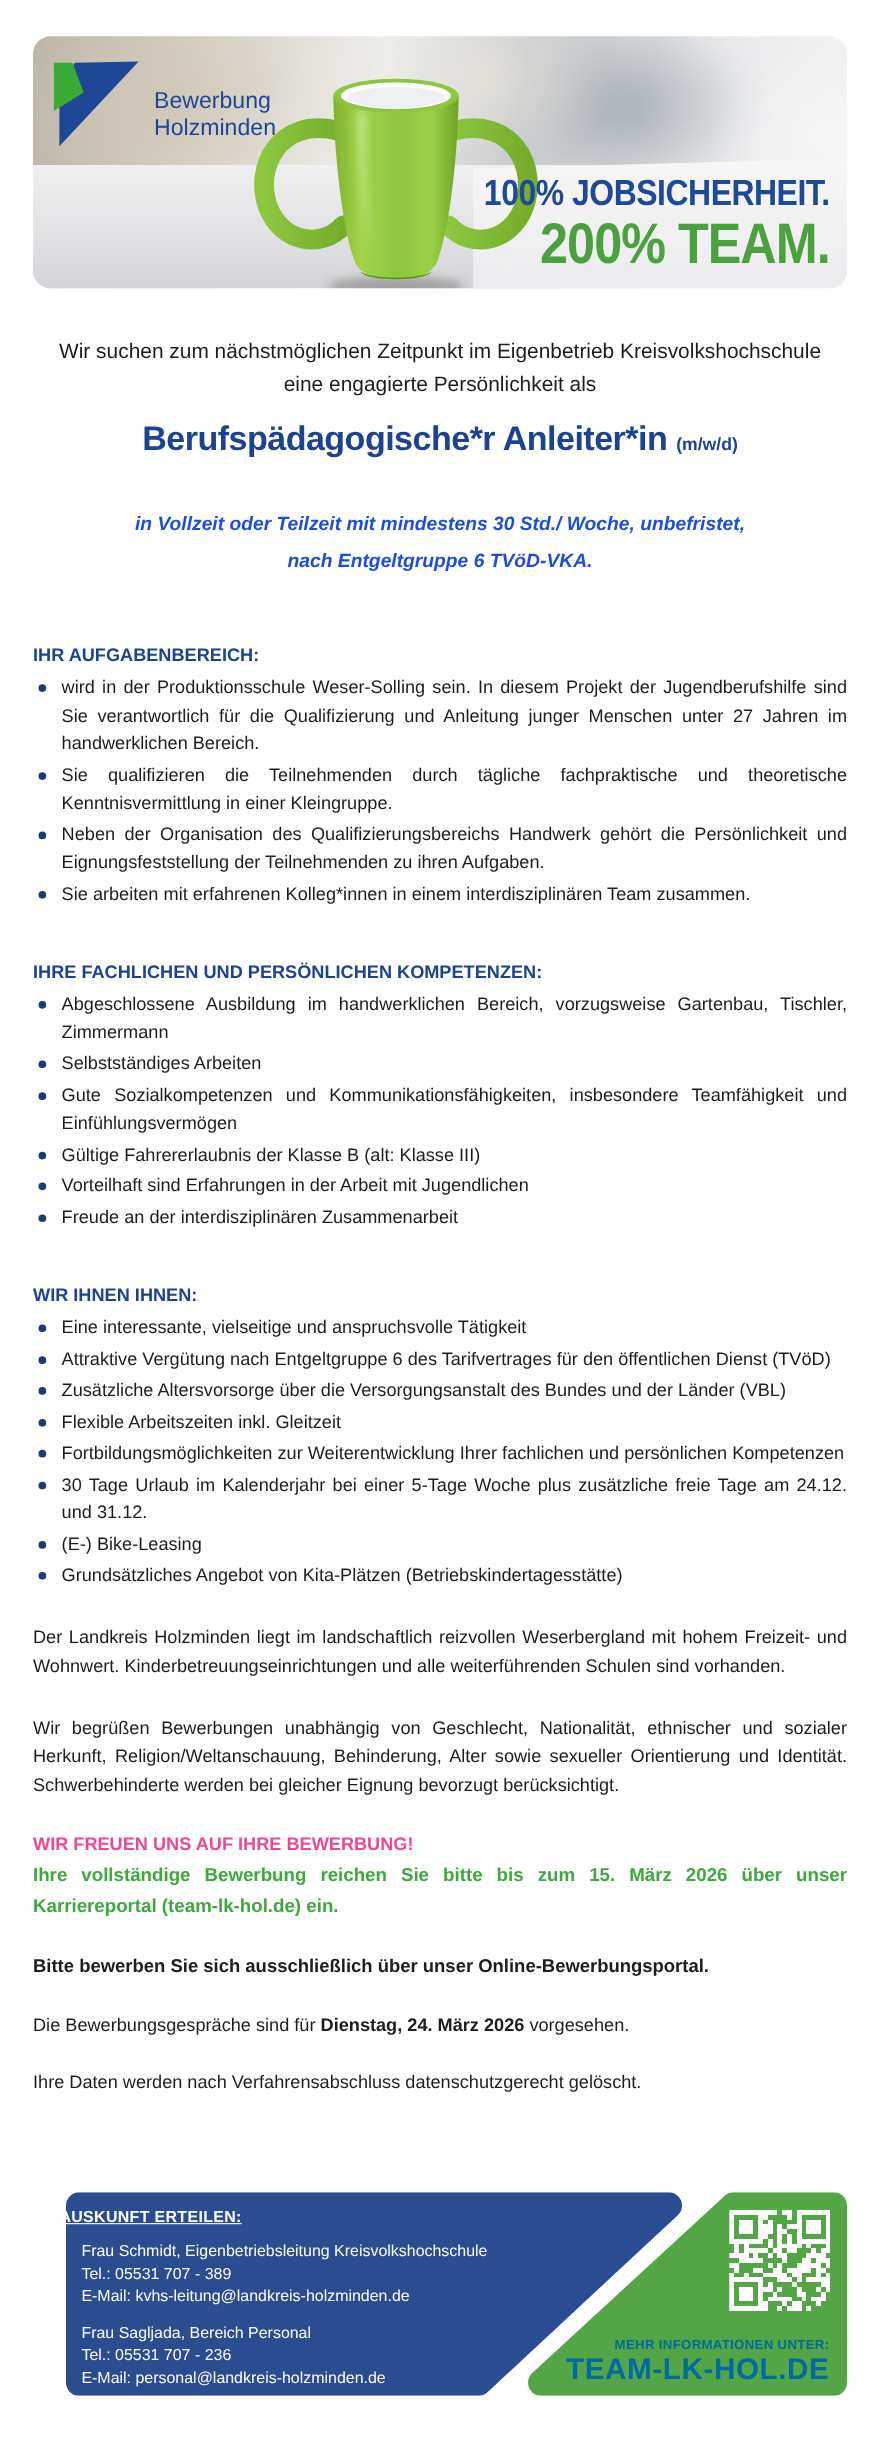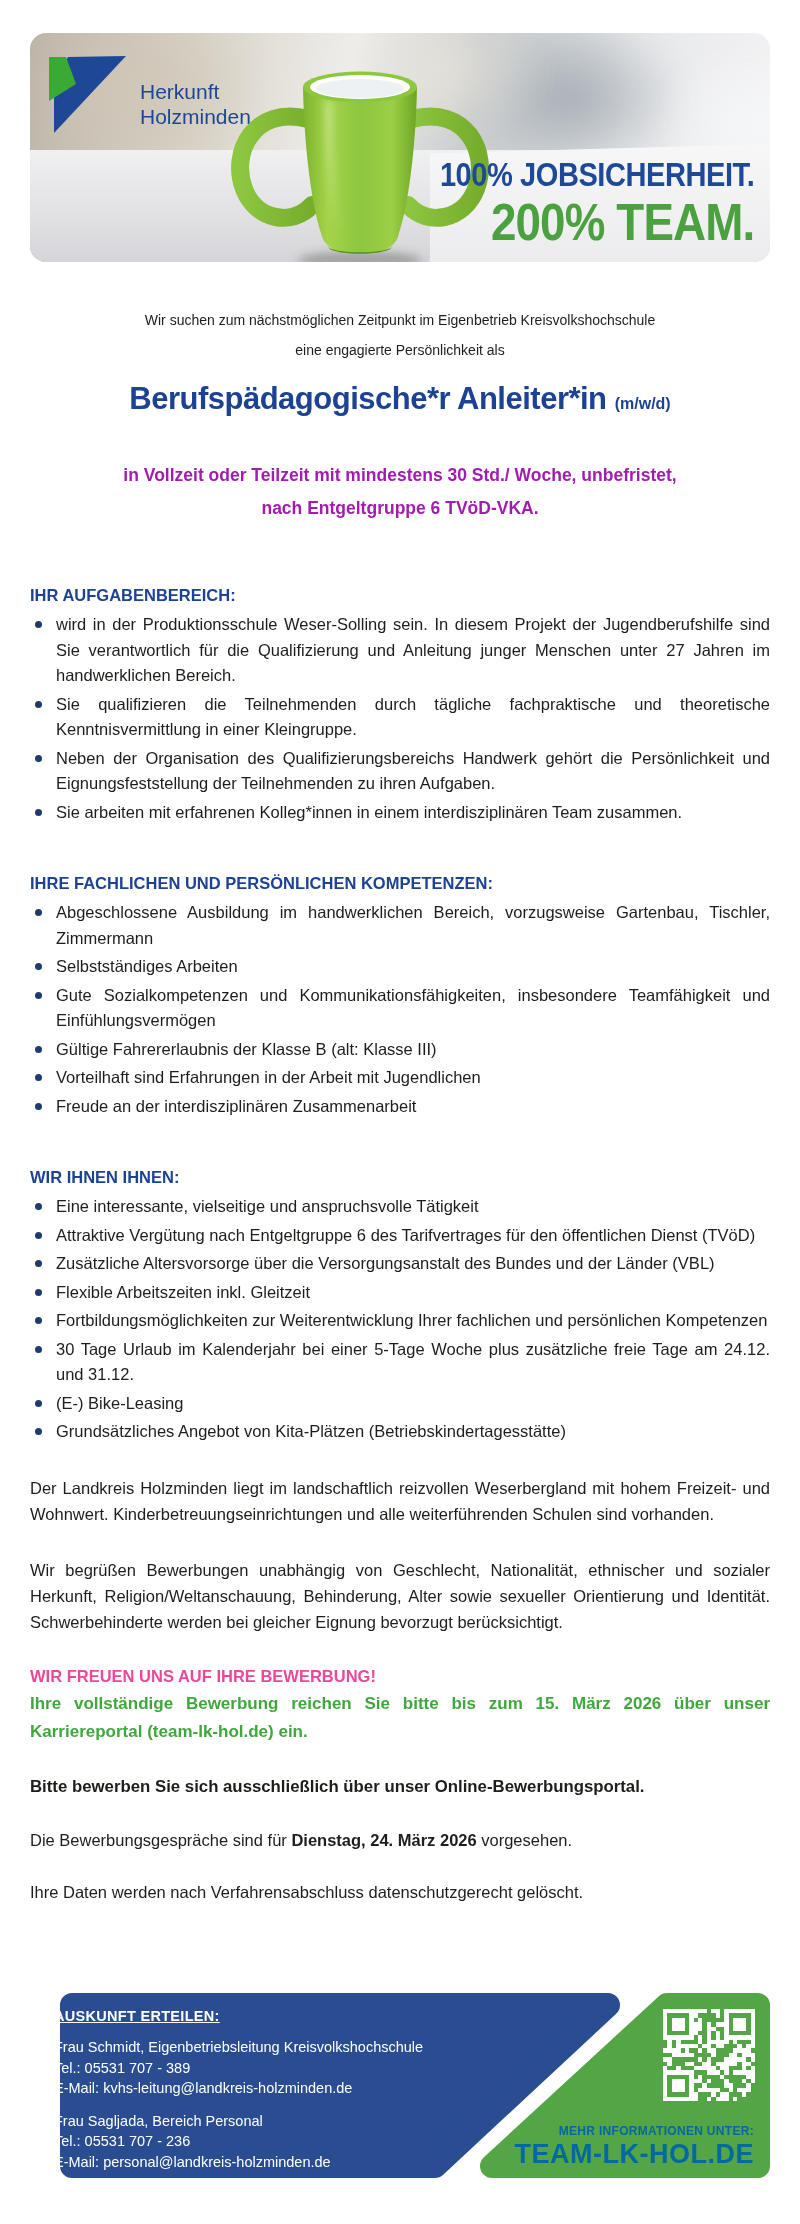--- a/index.html
+++ b/index.html
@@ -27,24 +27,24 @@
   .mug-svg { position:absolute; left:190px; top:24px; }
 
   .headline { position:absolute; right:16px; bottom:14px; text-align:right; }
   .headline .hl1 { display:inline-block; color:#1d4998; font-weight:bold; font-size:33px; letter-spacing:-0.5px;
                    transform:scaleX(0.88); transform-origin:right center; }
   .headline .hl2 { display:block; color:#4ba03f; font-weight:bold; font-size:52px; line-height:52px; letter-spacing:-1px;
                    transform:scaleX(0.88); transform-origin:right center; margin-top:2px; }
 
   
   .content { position:absolute; left:30px; top:262px; width:740px; }
-  .intro { margin-top:43px; text-align:center; font-size:14px; line-height:30px; color:#1d1d1b; }
+  .intro { margin-top:43px; text-align:center; font-size:19px; line-height:30px; color:#1d1d1b; }
   .job-title { margin-top:17px; text-align:center; color:#1c4293; font-size:31px; line-height:34px; font-weight:bold; letter-spacing:-0.5px; }
   .job-title .mwd { font-size:16px; font-weight:bold; letter-spacing:0; }
-  .conditions { margin-top:38px; text-align:center; color:#a21caf; font-weight:bold; font-size:17.5px; line-height:33px; }
+  .conditions { margin-top:38px; text-align:center; color:#1d4ed8; font-weight:bold; font-size:17.5px; line-height:33px;font-style:italic; }
 
   .sections { }
   .section { margin-top:44px; }
   .section:first-child { margin-top:56px; }
   .sec-heading { color:#1c4293; font-weight:bold; font-size:16.5px; line-height:28px; }
   .section ul { list-style:none; margin-top:2px; }
   .section li { position:relative; padding-left:26px; font-size:16.5px; line-height:25.5px;
                 text-align:justify; margin-top:3px; color:#1d1d1b; }
   .section li::before { content:""; position:absolute; left:5px; top:9px; width:7px; height:7px;
                         border-radius:50%; background:#1f3a6e; }
@@ -56,21 +56,21 @@
   .apply-cta .l2 { display:block; }
   .portal-note { margin-top:27px; font-weight:bold; font-size:16.8px; line-height:27px; color:#1d1d1b; }
   .interview { margin-top:27px; font-size:16.5px; line-height:26px; }
   .privacy { margin-top:26px; font-size:16.5px; line-height:26px; }
 
   
   .footer { position:absolute; left:30px; top:1993px; width:740px; height:185px; }
   .footer svg.shapes { position:absolute; left:0; top:0; }
   .blue-content { position:absolute; left:24px; top:15px; color:#ffffff; }
   .contact-heading { font-size:14.5px; font-weight:bold; text-decoration:underline; letter-spacing:0.3px; margin-bottom:13px; }
-  .contact { margin-top:0; }
+  .contact { margin-top:0;margin-left:20px; }
   .contact + .contact { margin-top:12px; }
   .contact div { font-size:14.5px; line-height:20.5px; }
   .qr-wrap { position:absolute; top:16px; right:15px; width:92px; height:92px; }
   .green-text { position:absolute; right:16px; bottom:8px; text-align:right; color:#0369a1; }
   .more-info { font-size:12px; font-weight:bold; letter-spacing:0.3px; }
   .website { font-size:27px; font-weight:bold; letter-spacing:0.5px; line-height:32px; }
 </style>
 </head>
 <body>
 
@@ -83,21 +83,21 @@
     <div class="blob b4"></div>
     <div class="desk"></div>
     <div class="desk-right"></div>
 
     <div class="logo-wrap">
       <svg width="86" height="84" viewBox="0 0 86 84">
         <polygon points="22,4 80,3 8,80 8,28" fill="#1e4896"></polygon>
         <polygon points="3,4 20,4 30,31 3,48" fill="#3aaa35"></polygon>
       </svg>
       <div class="logo-text">
-        <div>Herkunft</div>
+        <div>Bewerbung</div>
         <div>Holzminden</div>
       </div>
     </div>
 
     <svg class="mug-svg" width="280" height="215" viewBox="0 0 280 215">
       <defs>
         <linearGradient id="mugBody" x1="0" y1="0" x2="1" y2="0">
           <stop offset="0" stop-color="#7db32e"></stop>
           <stop offset="0.22" stop-color="#a5d44a"></stop>
           <stop offset="0.5" stop-color="#8dc63f"></stop>

